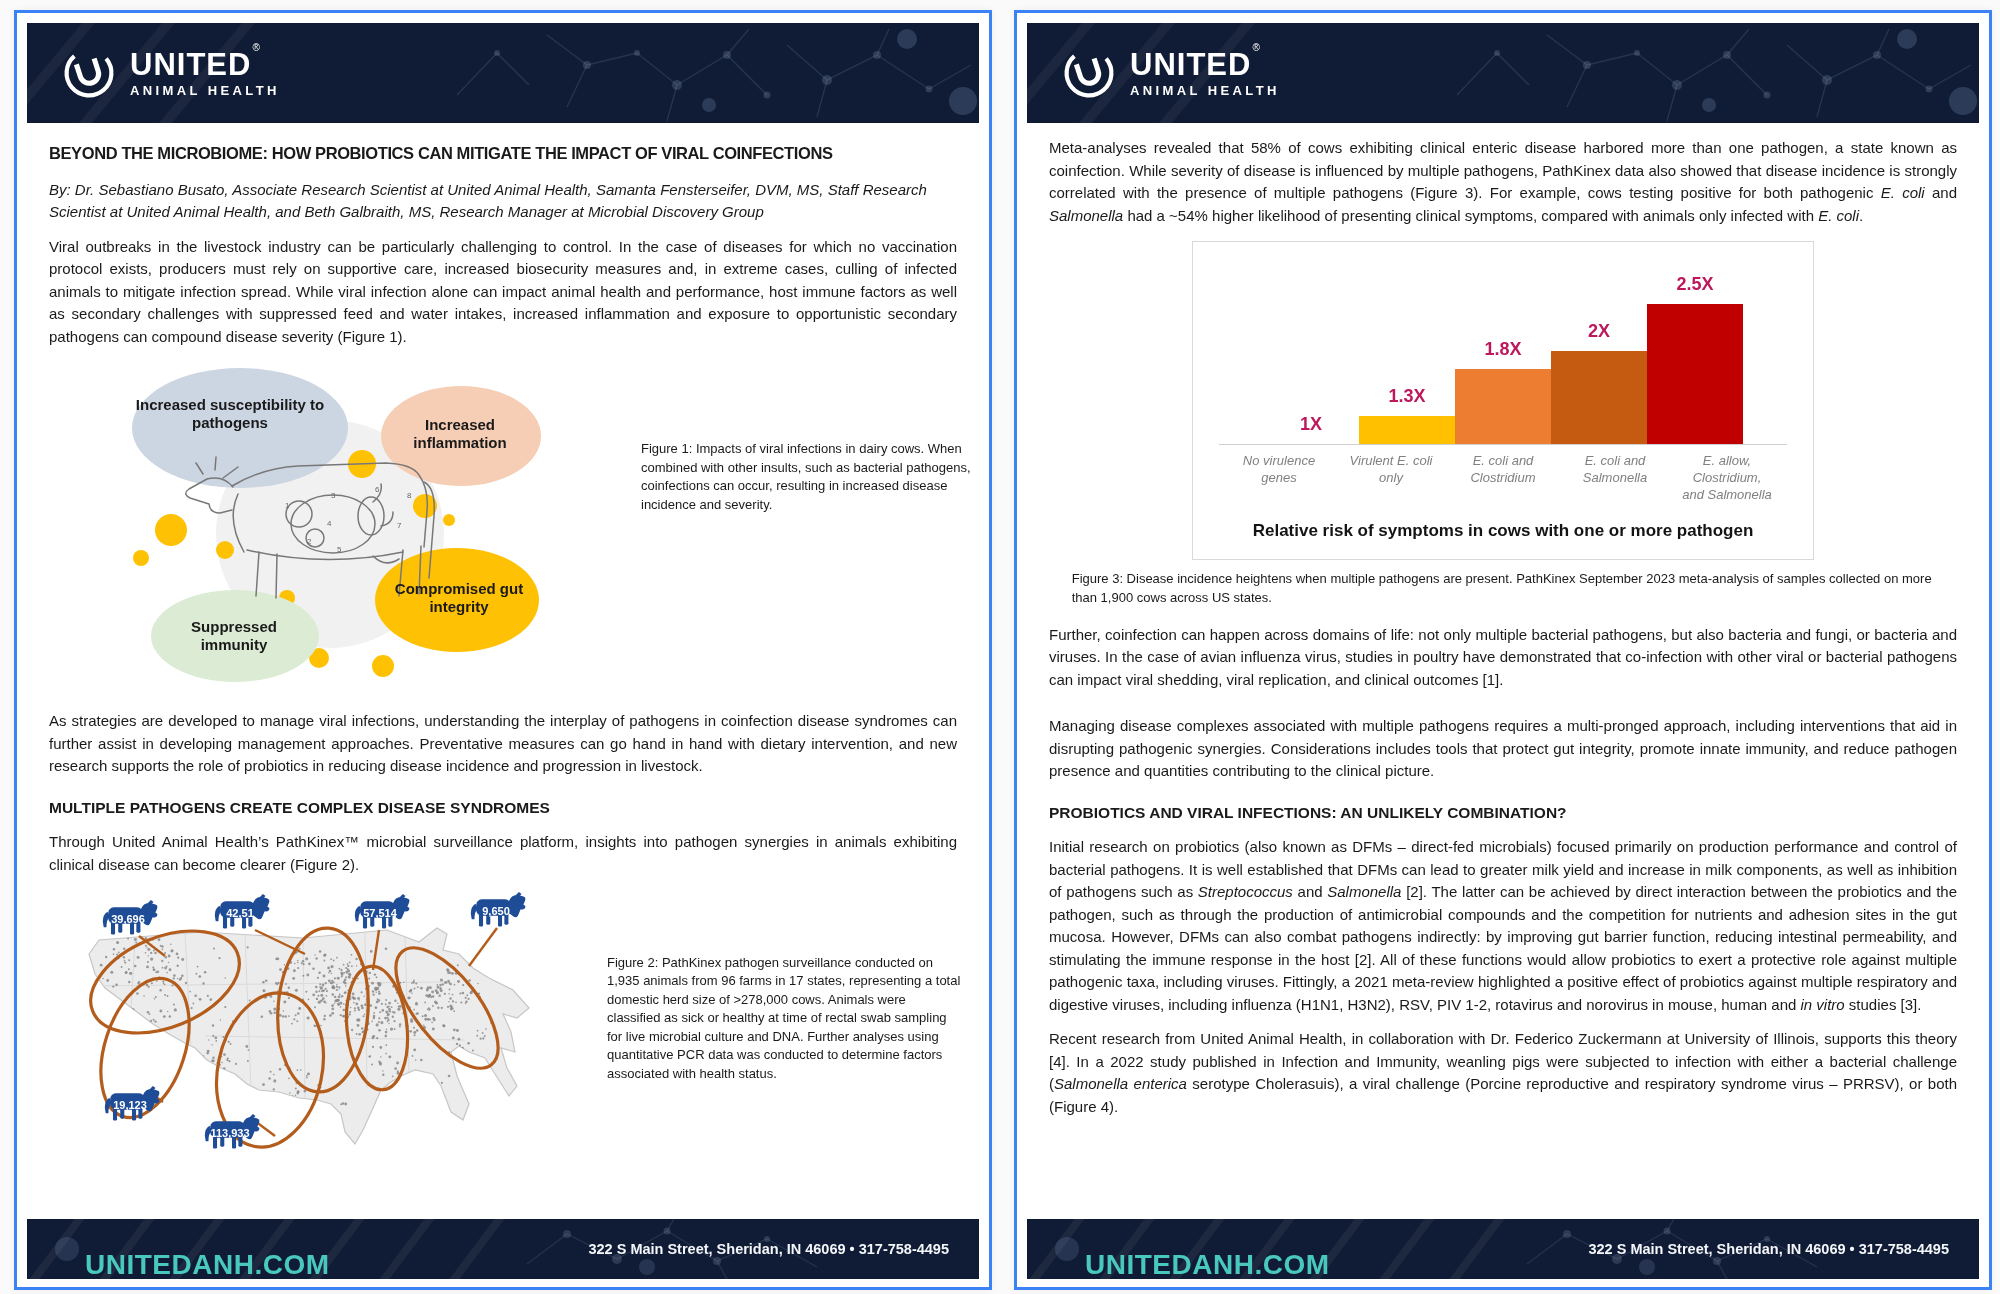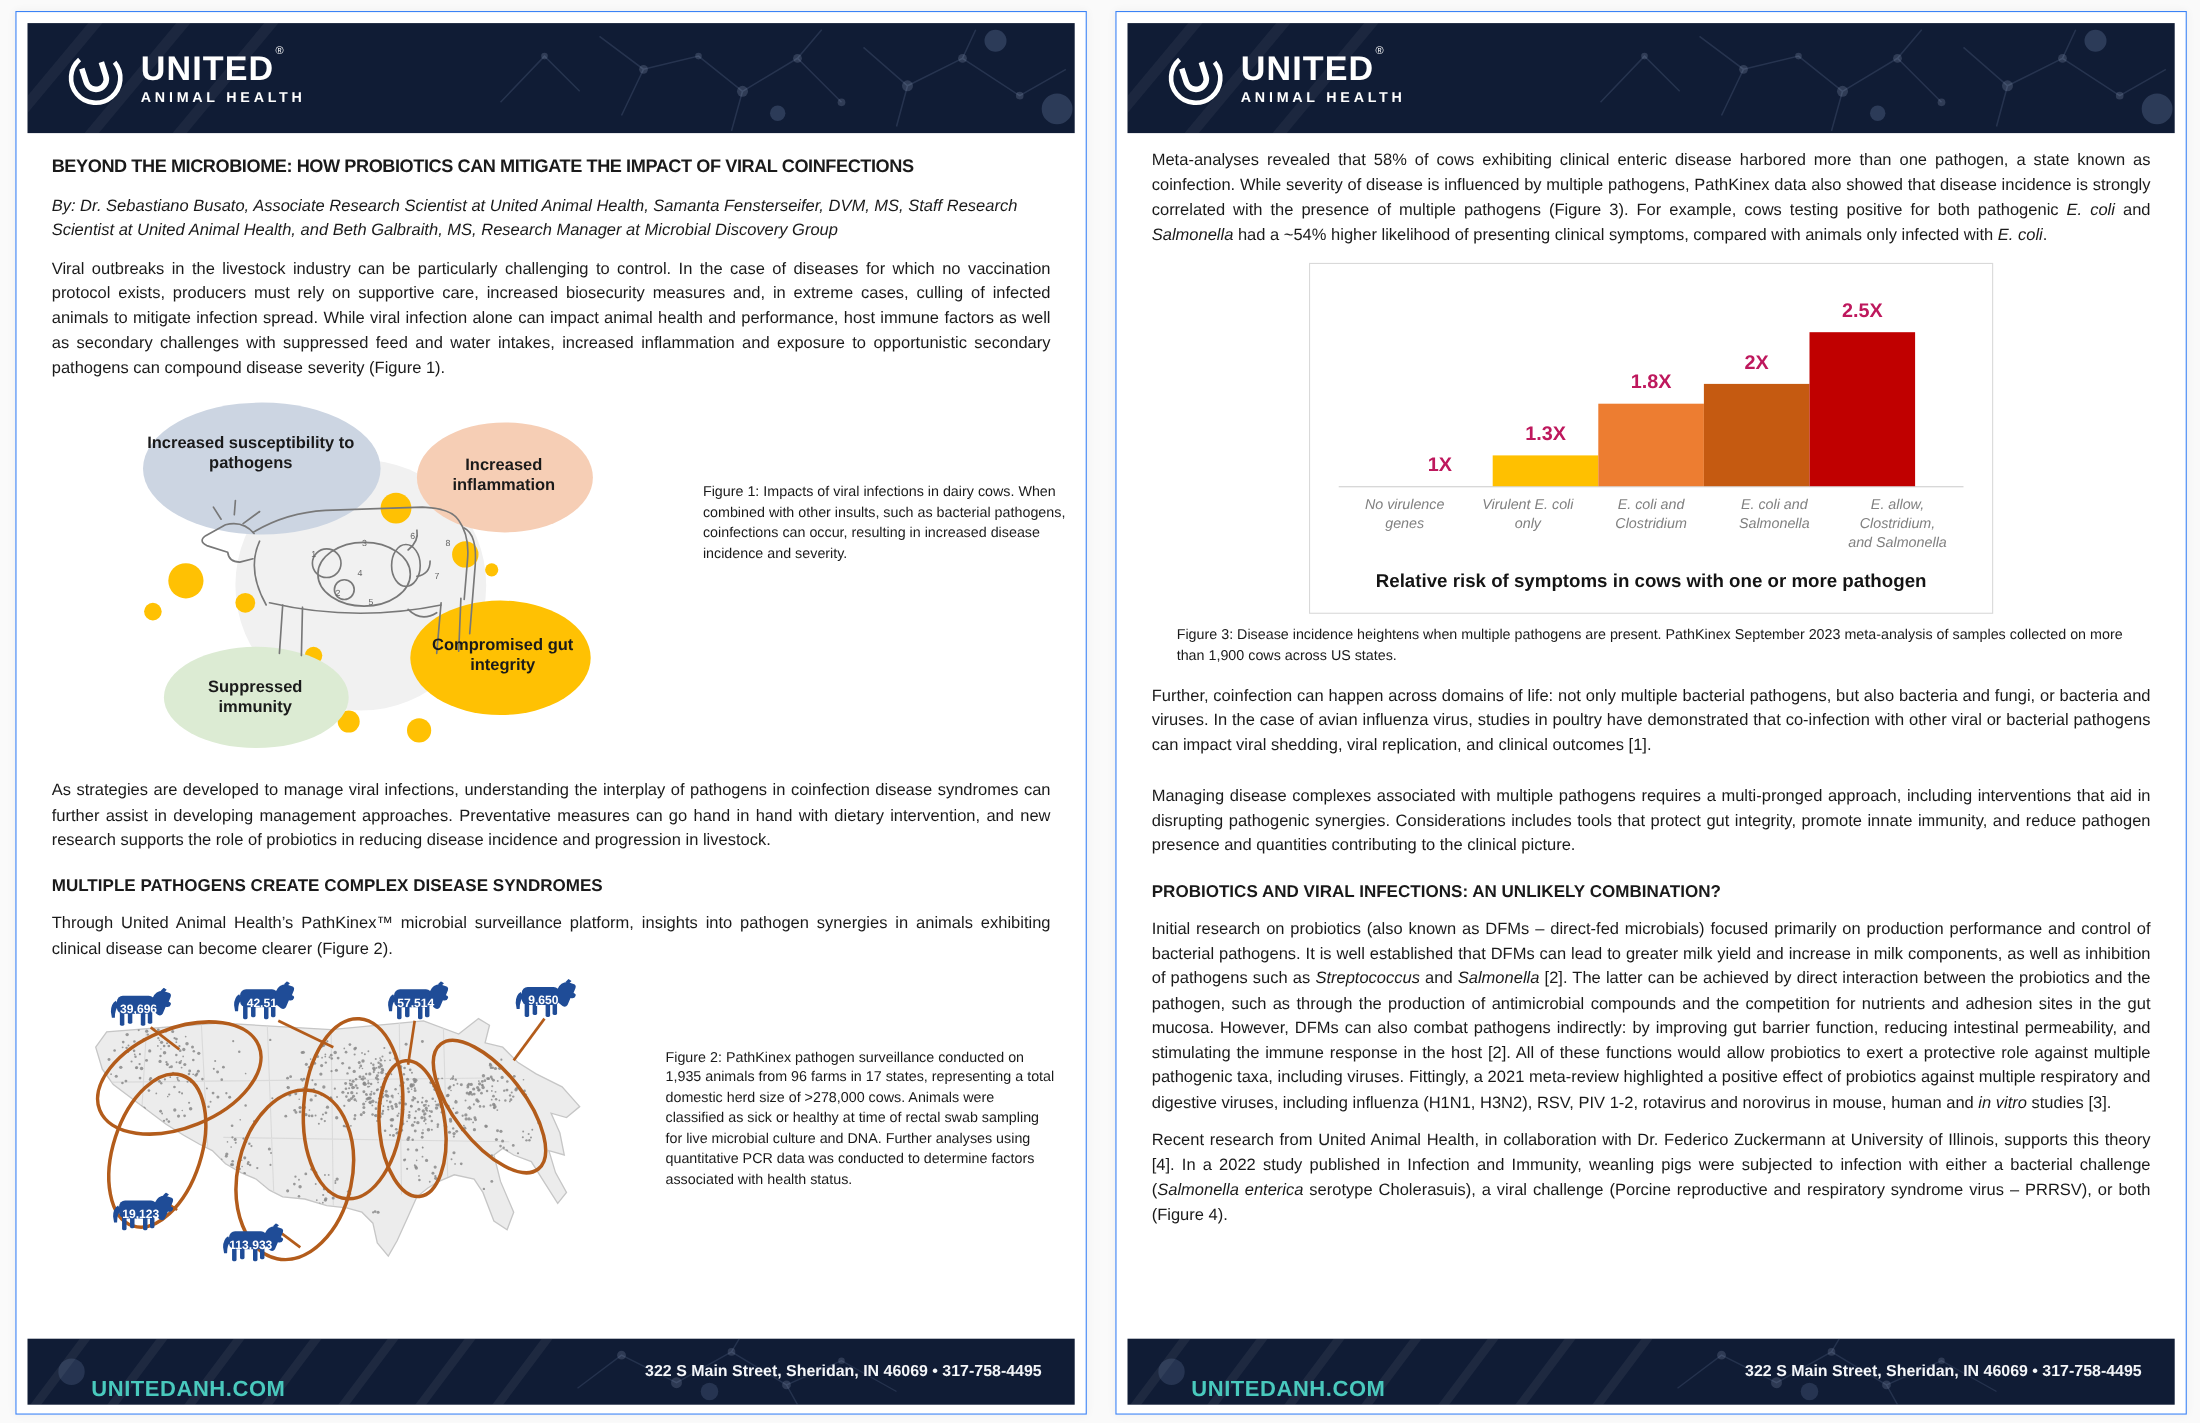--- a/index.html
+++ b/index.html
@@ -1,29 +1,29 @@
 <!DOCTYPE html>
 <html><head>
 <meta charset="utf-8">
 <style>
   html,body{margin:0;padding:0;background:#f1f1f1;font-family:"Liberation Sans",sans-serif;color:#1a1a1a;}
   .canvas{position:relative;width:2000px;height:1294px;background:#fafafa;overflow:hidden;}
-  .page{position:absolute;top:10px;width:972px;height:1274px;background:#fff;border:1px solid #3b82f6;box-shadow:0 0 8px rgba(0,0,0,.05);}
+  .page{position:absolute;top:10px;width:972px;height:1274px;background:#fff;border:3px solid #3b82f6;box-shadow:0 0 8px rgba(0,0,0,.05);}
   #page-left{left:14px;} #page-right{left:1014px;}
 
   
   .band{position:absolute;left:10px;right:10px;background:#101c35;overflow:hidden;}
   .header{top:10px;height:100px;}
   .footer{bottom:8px;height:60px;display:flex;align-items:center;justify-content:space-between;padding:0 30px 0 58px;box-sizing:border-box;}
   .deco{position:absolute;inset:0;width:100%;height:100%;}
   .logo{position:absolute;left:34px;top:50%;transform:translateY(-50%);display:flex;align-items:center;gap:13px;color:#fff;z-index:2;}
   .logo-top{font-size:31px;font-weight:800;letter-spacing:1px;line-height:1;}
   .logo-top sup{font-size:10px;font-weight:400;position:relative;top:-12px;left:1px;}
   .logo-sub{font-size:13px;font-weight:700;letter-spacing:3.4px;margin-top:3px;}
-  .site{color:#49c9bd;font-size:20px;font-weight:700;letter-spacing:.5px;z-index:2;margin-top:32px;}
+  .site{color:#49c9bd;font-size:28px;font-weight:700;letter-spacing:.5px;z-index:2;margin-top:32px;}
   .addr{color:#f4f6f9;font-size:14.5px;font-weight:600;z-index:2;}
 
   
   .body{position:absolute;left:32px;right:32px;top:110px;bottom:72px;font-size:15px;line-height:1.5;}
   h1{font-size:16.5px;font-weight:700;letter-spacing:-.4px;white-space:nowrap;margin:18px 0 0;}
   .byline{font-style:italic;margin:13px 0 0;}
   .para{text-align:justify;margin:12px 0 0;}
   h2{font-size:15.5px;font-weight:700;margin:18px 0 0;}
   .mt-lg{margin-top:24px;}
   figure{margin:0;}

